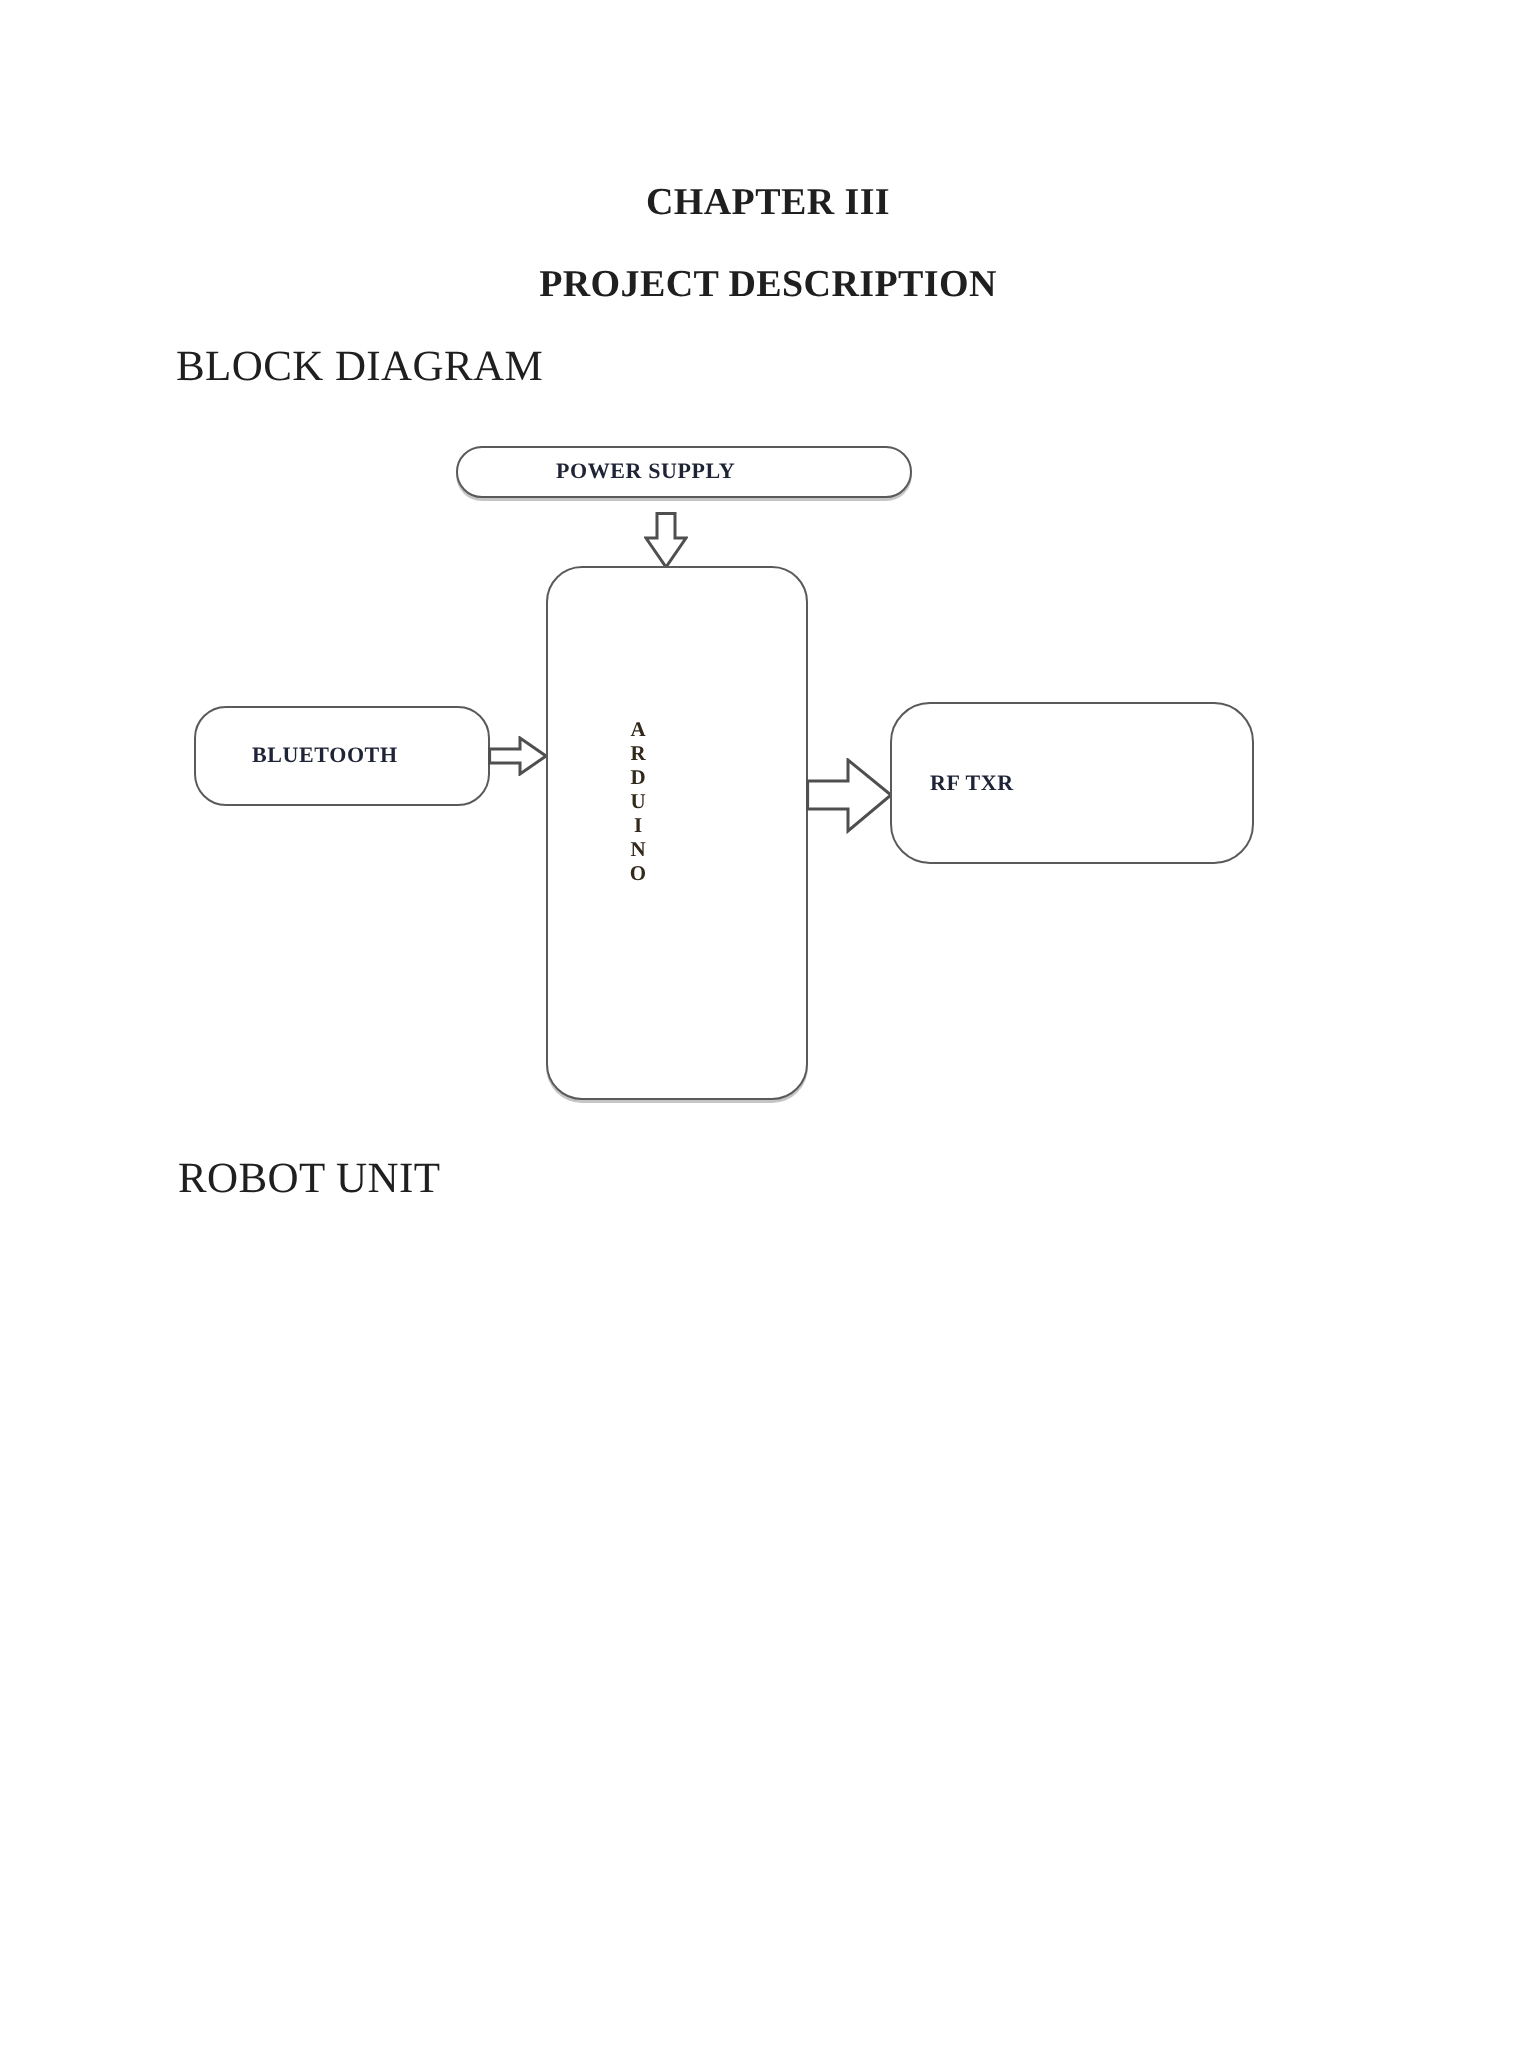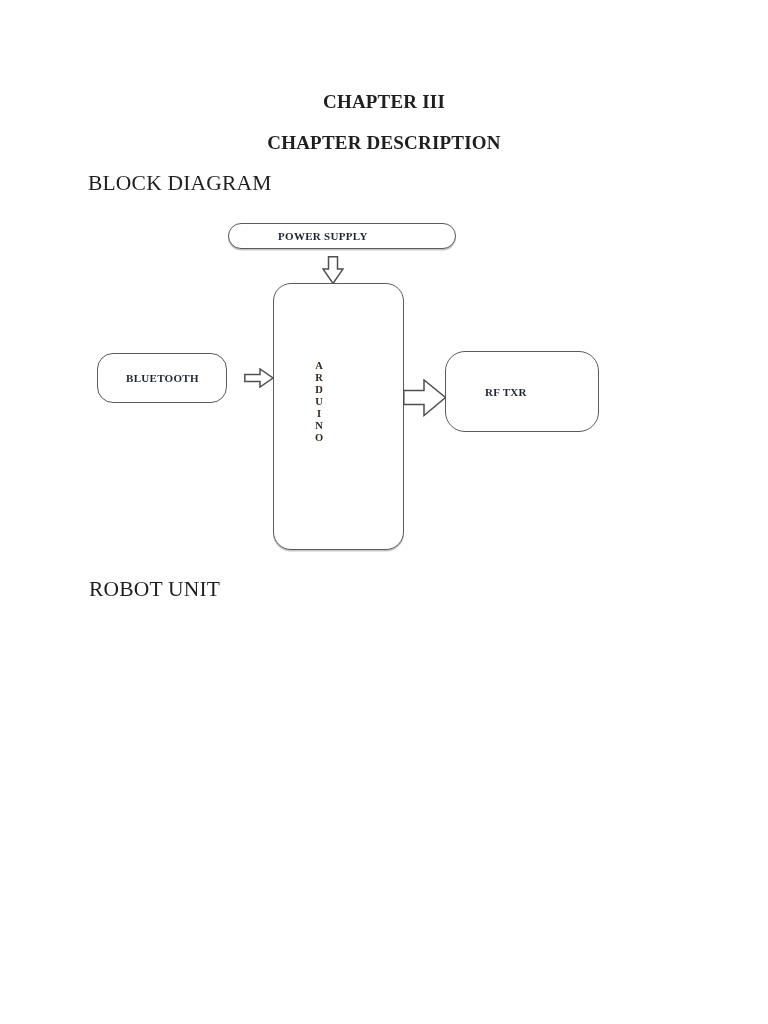--- a/index.html
+++ b/index.html
@@ -51,33 +51,33 @@
     color: #1f2336;
     letter-spacing: 0.3px;
   }
   #power-supply-block {
     left: 228px; top: 223px; width: 228px; height: 26px;
     border-radius: 15px;
     padding-left: 49px;
     box-shadow: 0 1.5px 0 rgba(110,110,110,0.4);
   }
   #bluetooth-block {
-    left: 97px; top: 353px; width: 130px; height: 50px;
+    left: 97px; top: 353px; width: 148px; height: 50px;
     border-radius: 16px;
     padding-left: 28px;
   }
   #arduino-block {
     left: 273px; top: 283px; width: 131px; height: 267px;
     border-radius: 18px;
     box-shadow: 0 1.5px 0 rgba(110,110,110,0.4);
   }
   #rf-txr-block {
-    left: 445px; top: 351px; width: 154px; height: 81px;
+    left: 445px; top: 351px; width: 182px; height: 81px;
     border-radius: 20px;
-    padding-left: 39px;
+    padding-left: 19px;
   }
   .vlabel {
     position: absolute;
     left: 37px; top: 76px;
     width: 16px;
     text-align: center;
     white-space: pre-line;
     line-height: 12px;
     font-size: 10.5px;
     font-weight: bold;
@@ -95,21 +95,21 @@
   #arrow-bluetooth-to-arduino { left: 244px; top: 368px; }
   #arrow-arduino-to-rftxr   { left: 403px; top: 379px; }
 </style>
 </head>
 <body>
 
 <div id="page">
 
   <div id="chapter-title" class="heading-center">CHAPTER III</div>
 
-  <div id="chapter-subtitle" class="heading-center">CHAPTER DESCRIPTION</div>
+  <div id="chapter-subtitle" class="heading-center">PROJECT DESCRIPTION</div>
 
   <div id="block-diagram-heading" class="heading-left">BLOCK DIAGRAM</div>
 
   <div id="power-supply-block" class="block">
     <span>POWER SUPPLY</span>
   </div>
 
   <svg id="arrow-power-to-arduino" class="arrow" width="22" height="29" viewBox="0 0 22 29">
     <polygon points="6.5,0.8 15.5,0.8 15.5,13 21,13 11,27.5 1,13 6.5,13"></polygon>
   </svg>

